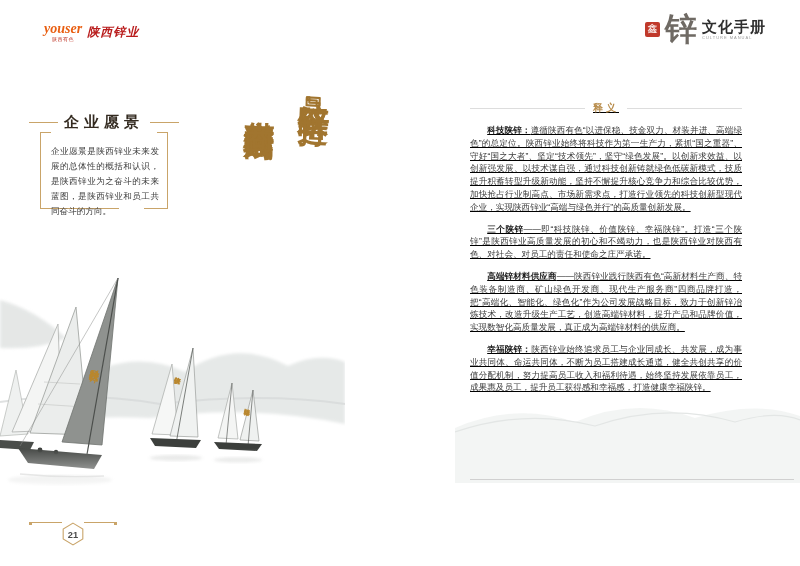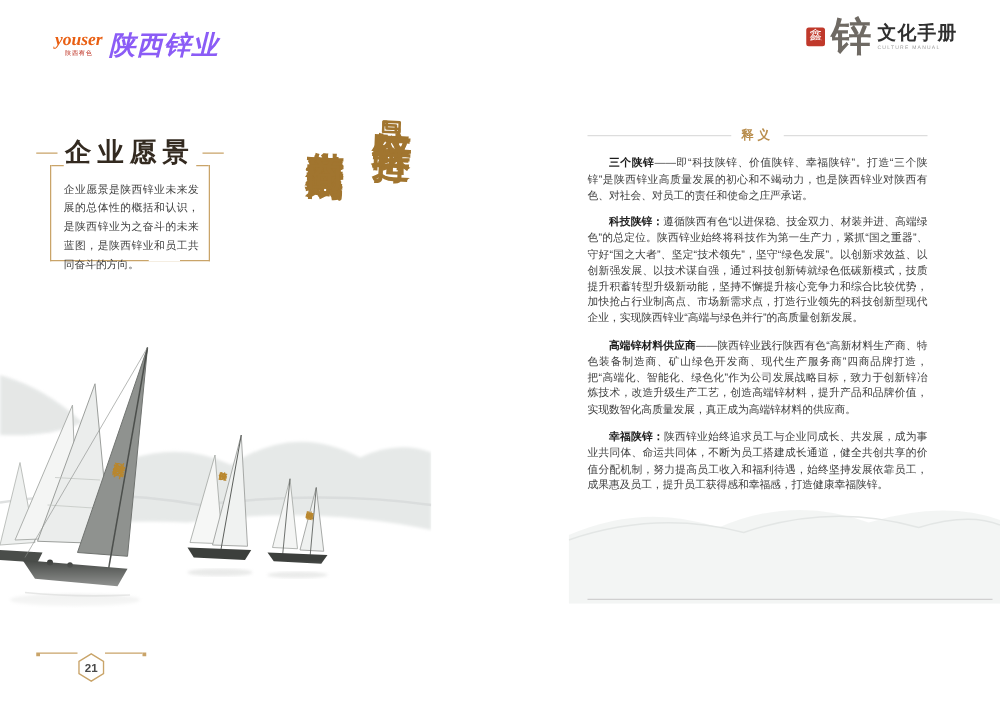--- a/index.html
+++ b/index.html
@@ -5,61 +5,61 @@
   html,body{margin:0;padding:0;background:#ffffff;}
   #canvas{position:relative;width:800px;height:566px;background:#ffffff;overflow:hidden;
           font-family:"Liberation Sans",sans-serif;}
 
   
   .logo-left{position:absolute;left:44px;top:22px;display:flex;align-items:center;gap:5px;}
   .brand-mark{display:flex;flex-direction:column;align-items:center;line-height:1;}
   .brand-word{font-family:"Liberation Serif",serif;font-style:italic;font-weight:bold;
               font-size:14px;color:#e95f12;letter-spacing:0;}
   .brand-sub{font-size:5px;color:#c0392b;margin-top:1px;letter-spacing:0.5px;}
-  .brand-company{font-size:21px;font-weight:900;font-style:italic;color:#8b5cf6;letter-spacing:1px;}
+  .brand-company{font-size:12px;font-weight:900;font-style:italic;color:#b91c1c;letter-spacing:1px;}
 
   .logo-right{position:absolute;right:34px;top:13px;display:flex;align-items:center;gap:5px;}
   .seal{width:15px;height:15px;background:#c0392b;border-radius:2px;color:#fff;
         display:flex;align-items:center;justify-content:center;
         font-family:"Liberation Serif",serif;font-size:10px;line-height:1;}
   .calli-zinc{font-family:"Liberation Serif",serif;font-size:32px;color:#6f6a64;line-height:1;
               font-weight:bold;}
   .manual-stack{display:flex;flex-direction:column;line-height:1;}
   .manual-title{font-size:15px;font-weight:bold;color:#2f2f2f;letter-spacing:1px;}
   .manual-sub{font-size:4px;color:#9a9a9a;letter-spacing:1px;margin-top:2px;}
 
   
   .vision-box{position:absolute;left:40px;top:132px;width:126px;height:76px;
               border-left:1px solid #c9a469;border-right:1px solid #c9a469;border-bottom:1px solid #c9a469;}
   .vision-box .stub{position:absolute;top:0;width:10px;height:1px;background:#c9a469;}
   .vision-box .stub.l{left:0;} .vision-box .stub.r{right:0;}
   .vision-title-row{position:absolute;top:-20px;left:-12px;right:-12px;height:20px;
                     display:flex;align-items:center;gap:6px;}
   .vision-title-row .line{flex:1;height:1px;background:#c9a469;}
-  .vision-title{font-family:Liberation Mono, monospace;font-weight:bold;font-size:21px;
+  .vision-title{font-family:Liberation Mono, monospace;font-weight:bold;font-size:15px;
                 color:#332a20;letter-spacing:5px;white-space:nowrap;}
   .vision-body{position:absolute;left:10px;right:8px;top:12px;font-size:8.6px;line-height:15px;
                color:#3c3c3c;text-align:justify;}
   .vision-gap{position:absolute;bottom:-1px;left:62%;width:20%;height:2px;background:#fff;}
 
   
   .slogan-col{position:absolute;writing-mode:vertical-rl;font-family:"Liberation Serif",serif;
               font-weight:bold;color:#a1752f;transform:rotate(2.5deg);white-space:nowrap;}
   .slogan-1{left:288px;top:91px;font-size:31px;letter-spacing:-2px;height:245px;}
   .slogan-2{left:233px;top:105px;font-size:30px;letter-spacing:-1px;height:300px;}
 
   
   .sail-label{position:absolute;writing-mode:vertical-rl;color:#b9872e;font-weight:bold;
               font-family:"Liberation Serif",serif;white-space:nowrap;}
   .sail-label.a{left:90px;top:362px;font-size:9.5px;transform:rotate(13deg);letter-spacing:1px;}
   .sail-label.b{left:174px;top:372px;font-size:6.5px;transform:rotate(10deg);}
   .sail-label.c{left:243px;top:404px;font-size:6px;transform:rotate(8deg);}
 
   
-  .rp{position:absolute;left:470px;top:100px;width:272px;}
+  .rp{position:absolute;left:470px;top:100px;width:272px;text-decoration:underline;}
   .rp-heading{display:flex;align-items:center;gap:8px;height:16px;margin-bottom:8px;}
   .rp-heading .line{flex:1;height:1px;background:#dddddd;}
   .rp-heading .txt{font-size:10px;font-weight:bold;color:#b98e4e;letter-spacing:3px;
                    font-family:"Liberation Serif",serif;}
   .rp p{margin:0 0 9px 0;font-size:8.6px;line-height:12.8px;color:#3c3c3c;
         text-align:justify;text-indent:2em;}
   .rp p .term{font-weight:bold;color:#1c1c1c;}
   .rp-rule{position:absolute;left:470px;top:479px;width:324px;height:1px;background:#d0d0d0;}
 
   
@@ -164,22 +164,22 @@
     <path d="M0,40 Q60,14 120,34 Q180,8 240,30 Q300,12 345,28 L345,95 L0,95 Z" fill="#f2f4f3" opacity="0.9"></path>
     <path d="M0,44 Q70,20 140,38 Q210,14 280,34 Q320,22 345,32" fill="none" stroke="#e3e6e5" stroke-width="1.2"></path>
   </svg>
 
   <div class="rp">
     <div class="rp-heading">
       <span class="line"></span>
       <span class="txt">释义</span>
       <span class="line"></span>
     </div>
+    <p><span class="term">科技陕锌：</span><span>遵循陕西有色“以进保稳、技金双力、材装并进、高端绿色”的总定位。陕西锌业始终将科技作为第一生产力，紧抓“国之重器”、守好“国之大者”、坚定“技术领先”，坚守“绿色发展”。以创新求效益、以创新强发展、以技术谋自强，通过科技创新铸就绿色低碳新模式，技质提升积蓄转型升级新动能，坚持不懈提升核心竞争力和综合比较优势，加快抢占行业制高点、市场新需求点，打造行业领先的科技创新型现代企业，实现陕西锌业“高端与绿色并行”的高质量创新发展。</span></p>
     <p><span class="term">三个陕锌</span><span>——即“科技陕锌、价值陕锌、幸福陕锌”。打造“三个陕锌”是陕西锌业高质量发展的初心和不竭动力，也是陕西锌业对陕西有色、对社会、对员工的责任和使命之庄严承诺。</span></p>
-    <p><span class="term">科技陕锌：</span><span>遵循陕西有色“以进保稳、技金双力、材装并进、高端绿色”的总定位。陕西锌业始终将科技作为第一生产力，紧抓“国之重器”、守好“国之大者”、坚定“技术领先”，坚守“绿色发展”。以创新求效益、以创新强发展、以技术谋自强，通过科技创新铸就绿色低碳新模式，技质提升积蓄转型升级新动能，坚持不懈提升核心竞争力和综合比较优势，加快抢占行业制高点、市场新需求点，打造行业领先的科技创新型现代企业，实现陕西锌业“高端与绿色并行”的高质量创新发展。</span></p>
     <p><span class="term">高端锌材料供应商</span><span>——陕西锌业践行陕西有色“高新材料生产商、特色装备制造商、矿山绿色开发商、现代生产服务商”四商品牌打造，把“高端化、智能化、绿色化”作为公司发展战略目标，致力于创新锌冶炼技术，改造升级生产工艺，创造高端锌材料，提升产品和品牌价值，实现数智化高质量发展，真正成为高端锌材料的供应商。</span></p>
     <p><span class="term">幸福陕锌：</span><span>陕西锌业始终追求员工与企业同成长、共发展，成为事业共同体、命运共同体，不断为员工搭建成长通道，健全共创共享的价值分配机制，努力提高员工收入和福利待遇，始终坚持发展依靠员工，成果惠及员工，提升员工获得感和幸福感，打造健康幸福陕锌。</span></p>
   </div>
   <div class="rp-rule"></div>
 
   <div class="pagenum left">
     <span class="dot"></span>
     <span class="line"></span>
     <svg width="22" height="24" viewBox="0 0 20 22">
       <polygon points="10,1 19,6.5 19,15.5 10,21 1,15.5 1,6.5" fill="#ffffff" stroke="#c9a469" stroke-width="1"></polygon>

